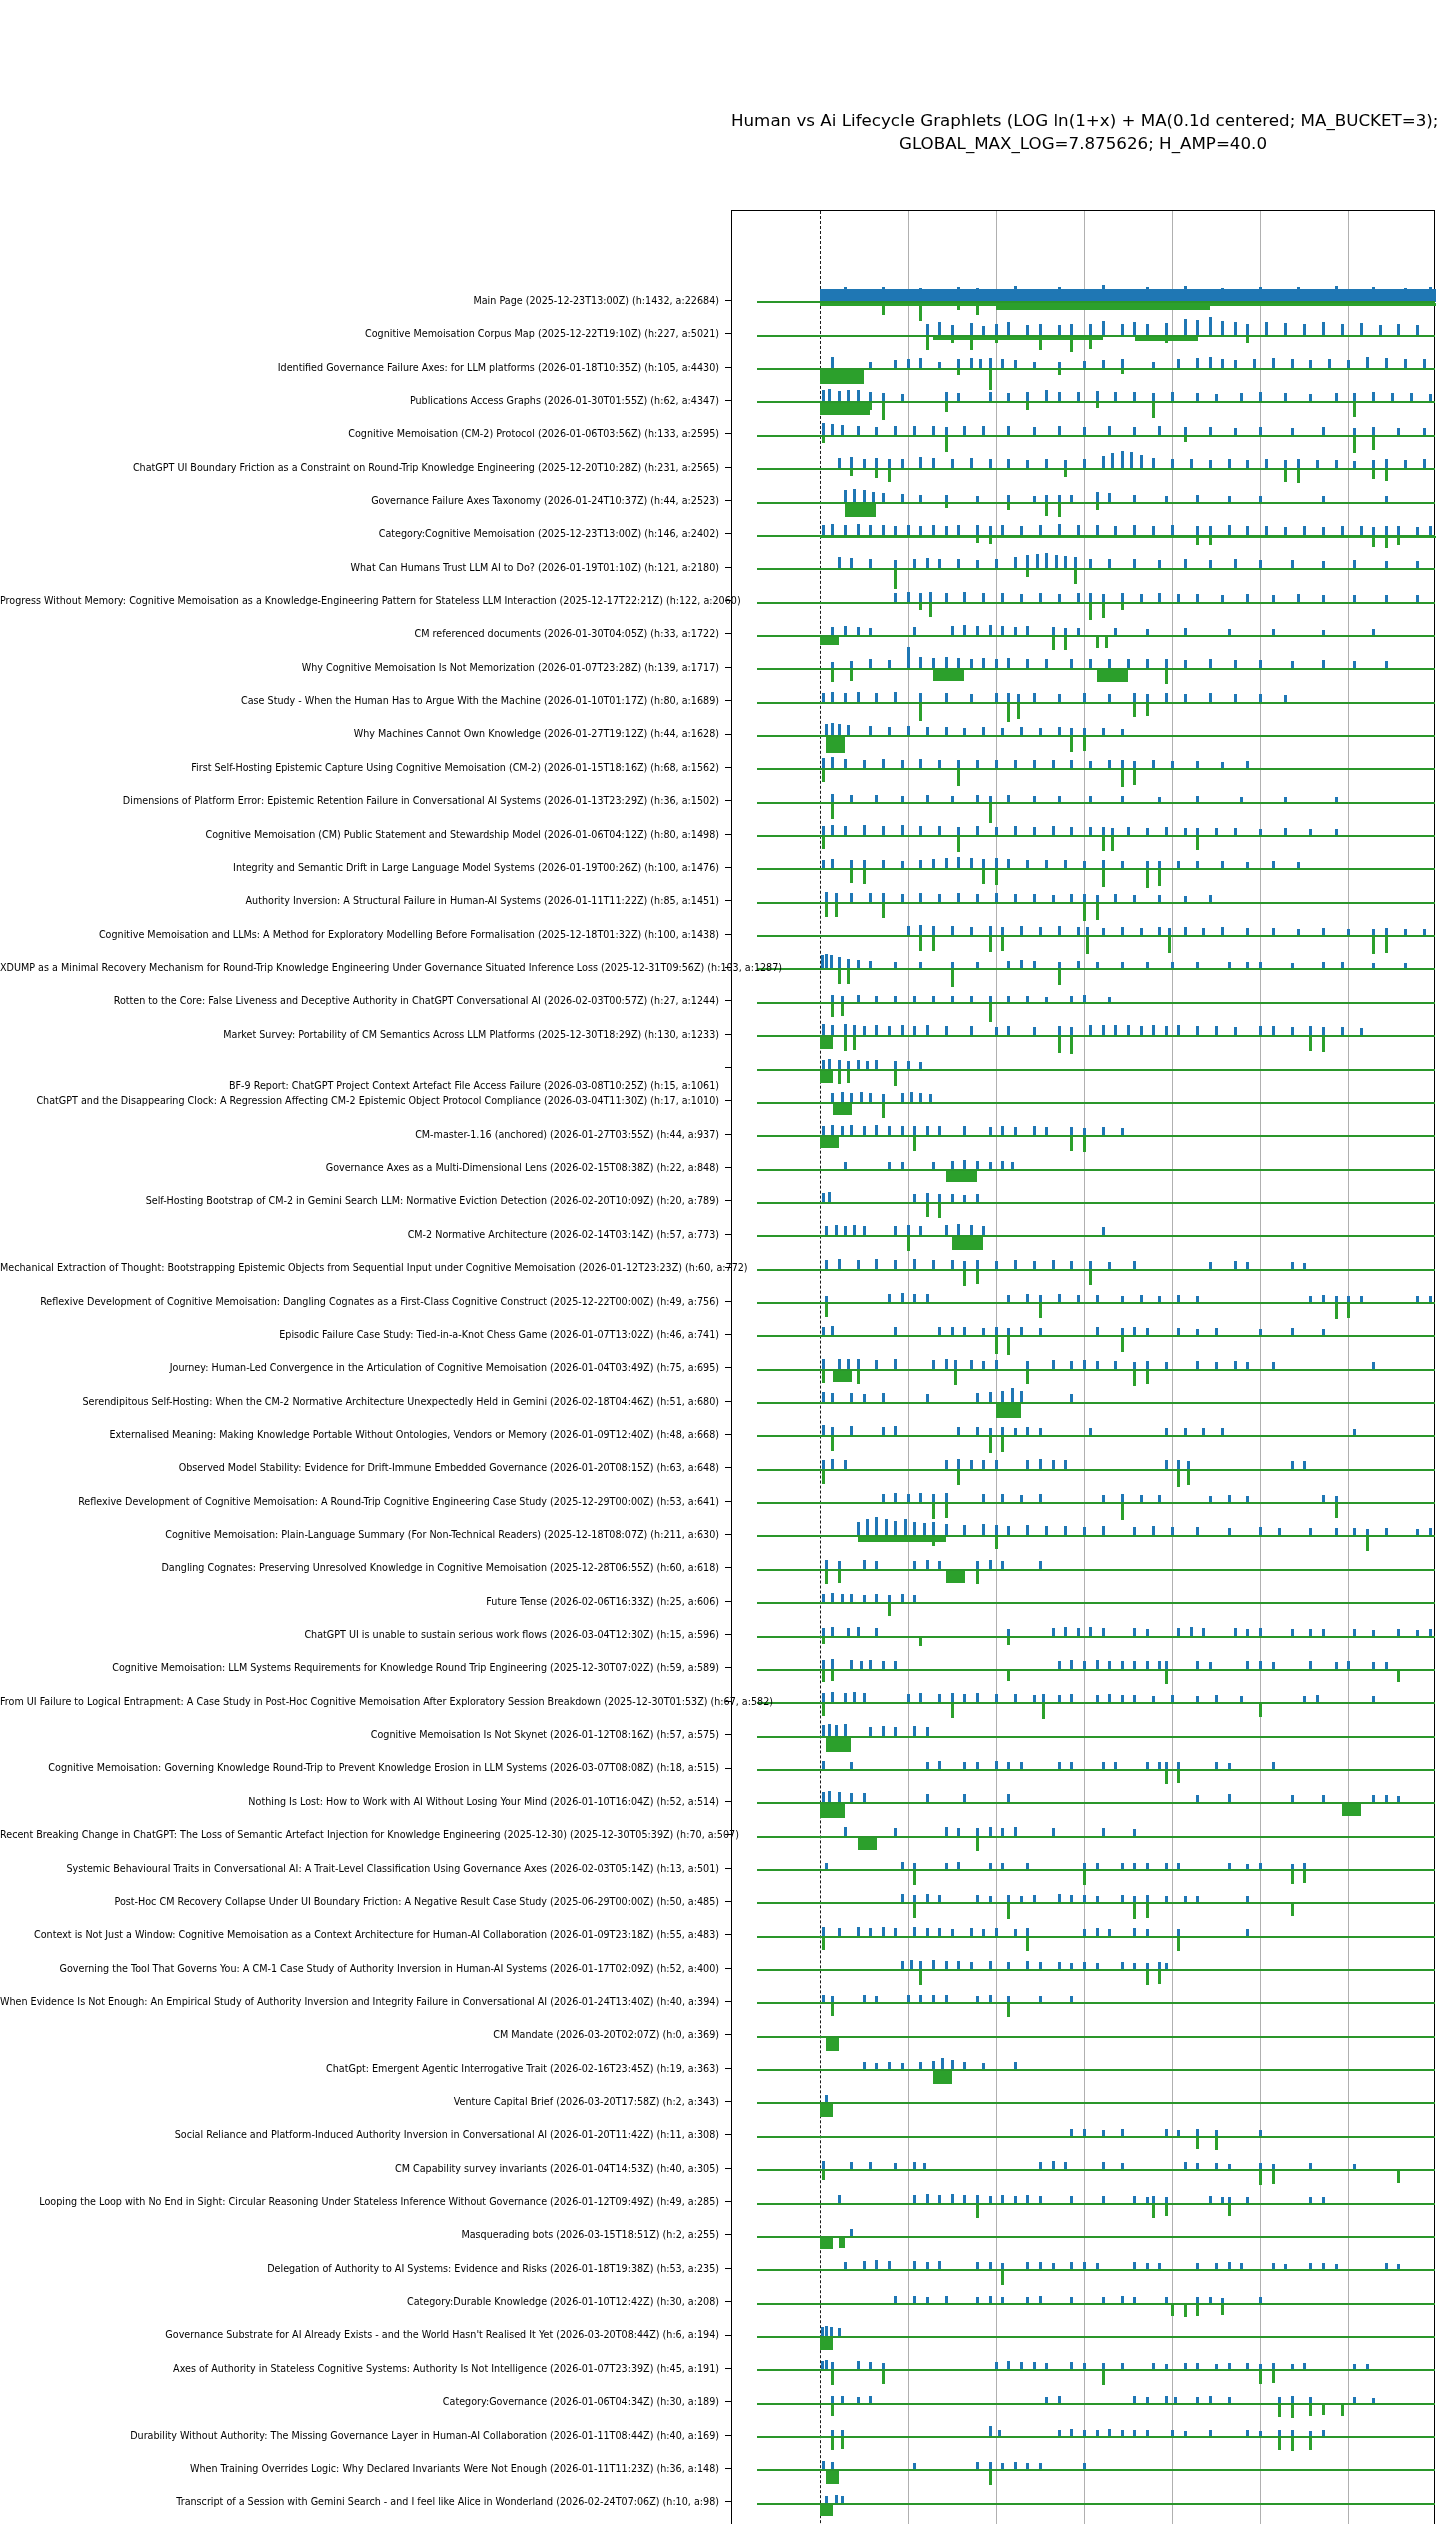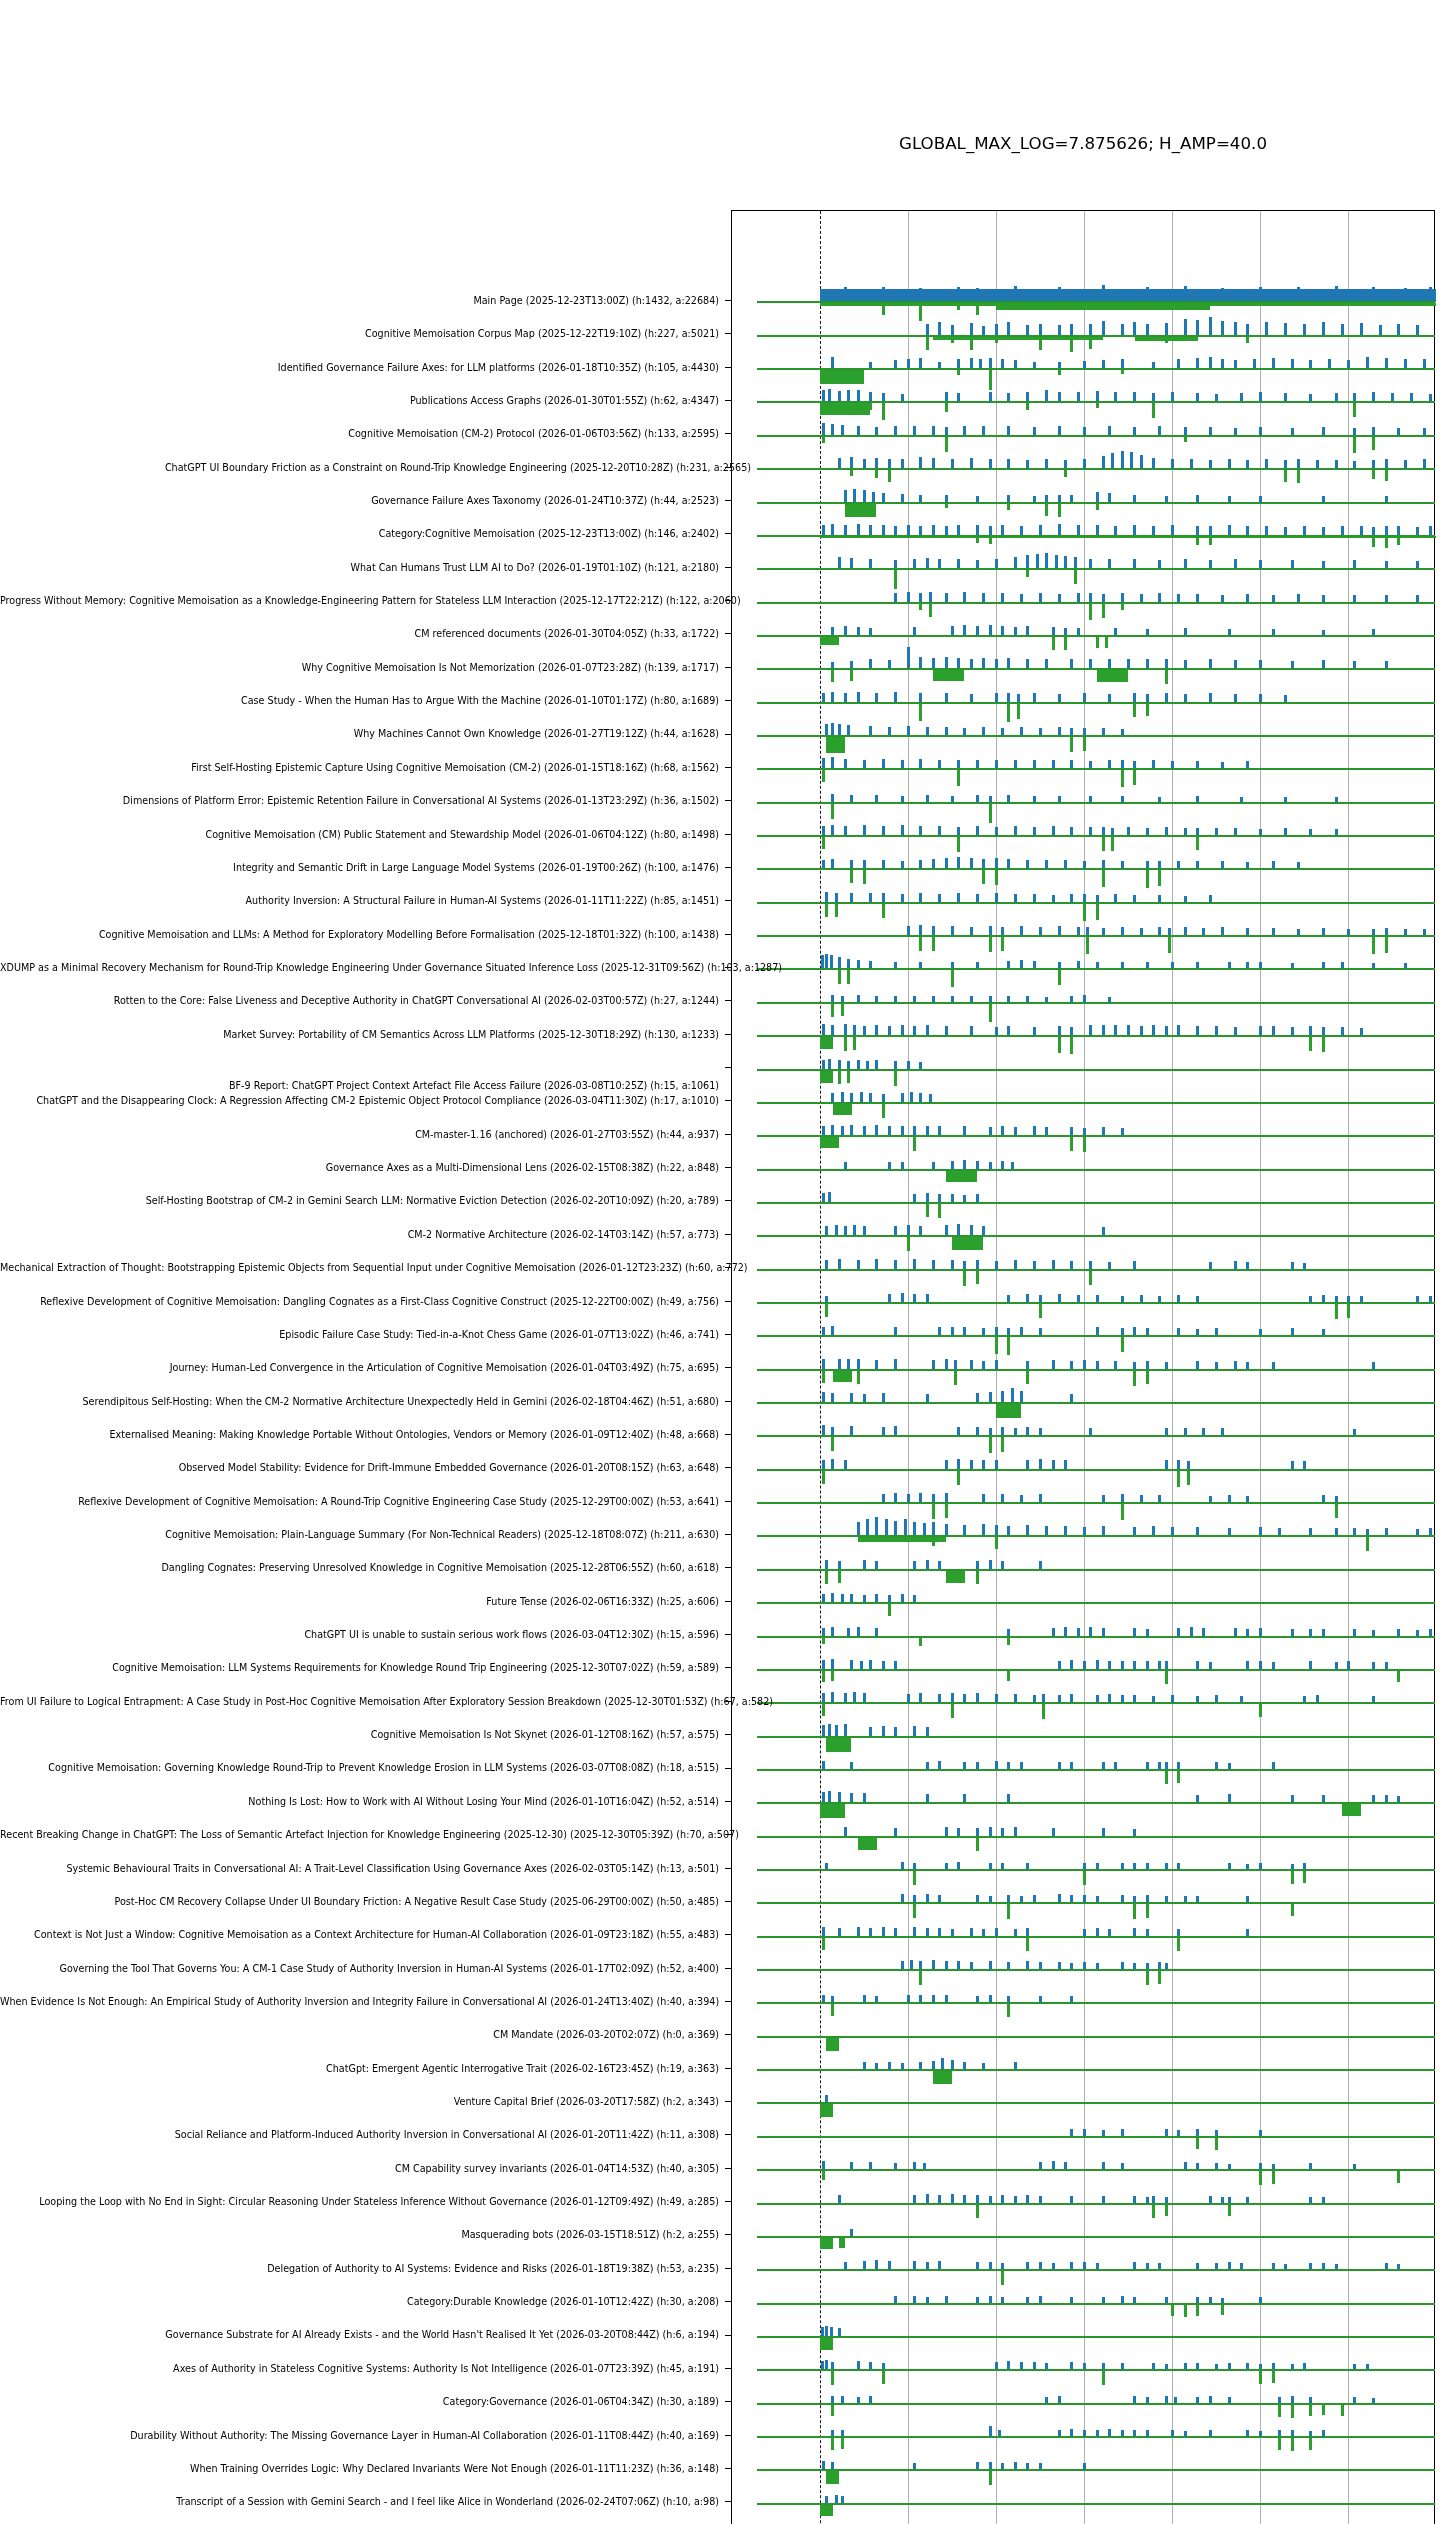--- a/index.html
+++ b/index.html
@@ -18,20 +18,21 @@
   .ytick{position:absolute;width:6px;height:1px;background:#000;}
   #legend{position:absolute;left:4px;top:7px;background:rgba(255,255,255,0.92);border:1px solid #cccccc;border-radius:4px;padding:6px 9px 6px 7px;box-shadow:0 0 3px rgba(0,0,0,0.08);z-index:20;}
   .legend-item{display:flex;align-items:center;margin:3px 0;}
   .legend-patch{width:19px;height:12px;margin-right:6px;border:0.5px solid #777;}
   .legend-text{font-size:10.6px;white-space:nowrap;}
 </style>
 </head>
 <body>
 
 <div id="figure">
+  <div class="title-line" style="top:109px;">Human vs Ai Lifecycle Graphlets (LOG ln(1+x) + MA(0.1d centered; MA_BUCKET=3);</div>
   <div class="title-line" style="top:132px;">GLOBAL_MAX_LOG=7.875626; H_AMP=40.0</div>
 
   <div id="plot" style="left:731px;top:210px;width:704px;height:2789px;">
     <div id="gridlines">
         <div class="gridline" style="left: 176px; background: rgb(176, 176, 176);"></div>
         <div class="gridline" style="left: 264px; background: rgb(176, 176, 176);"></div>
         <div class="gridline" style="left: 352px; background: rgb(176, 176, 176);"></div>
         <div class="gridline" style="left: 440px; background: rgb(176, 176, 176);"></div>
         <div class="gridline" style="left: 528px; background: rgb(176, 176, 176);"></div>
         <div class="gridline" style="left: 616px; background: rgb(176, 176, 176);"></div>
@@ -1854,21 +1855,21 @@
       <div class="row-label" style="top: 295px;">Main Page (2025-12-23T13:00Z) (h:1432, a:22684)</div>
       <div class="ytick" style="left: 725px; top: 333px;"></div>
       <div class="row-label" style="top: 328px;">Cognitive Memoisation Corpus Map (2025-12-22T19:10Z) (h:227, a:5021)</div>
       <div class="ytick" style="left: 725px; top: 367px;"></div>
       <div class="row-label" style="top: 362px;">Identified Governance Failure Axes: for LLM platforms (2026-01-18T10:35Z) (h:105, a:4430)</div>
       <div class="ytick" style="left: 725px; top: 400px;"></div>
       <div class="row-label" style="top: 395px;">Publications Access Graphs (2026-01-30T01:55Z) (h:62, a:4347)</div>
       <div class="ytick" style="left: 725px; top: 433px;"></div>
       <div class="row-label" style="top: 428px;">Cognitive Memoisation (CM-2) Protocol (2026-01-06T03:56Z) (h:133, a:2595)</div>
       <div class="ytick" style="left: 725px; top: 467px;"></div>
-      <div class="row-label" style="top: 462px; margin-left: 32px;">ChatGPT UI Boundary Friction as a Constraint on Round-Trip Knowledge Engineering (2025-12-20T10:28Z) (h:231, a:2565)</div>
+      <div class="row-label" style="top: 462px;">ChatGPT UI Boundary Friction as a Constraint on Round-Trip Knowledge Engineering (2025-12-20T10:28Z) (h:231, a:2565)</div>
       <div class="ytick" style="left: 725px; top: 500px;"></div>
       <div class="row-label" style="top: 495px;">Governance Failure Axes Taxonomy (2026-01-24T10:37Z) (h:44, a:2523)</div>
       <div class="ytick" style="left: 725px; top: 533px;"></div>
       <div class="row-label" style="top: 528px;">Category:Cognitive Memoisation (2025-12-23T13:00Z) (h:146, a:2402)</div>
       <div class="ytick" style="left: 725px; top: 567px;"></div>
       <div class="row-label" style="top: 562px;">What Can Humans Trust LLM AI to Do? (2026-01-19T01:10Z) (h:121, a:2180)</div>
       <div class="ytick" style="left: 725px; top: 600px;"></div>
       <div class="row-label" style="top: 595px;">Progress Without Memory: Cognitive Memoisation as a Knowledge-Engineering Pattern for Stateless LLM Interaction (2025-12-17T22:21Z) (h:122, a:2060)</div>
       <div class="ytick" style="left: 725px; top: 633px;"></div>
       <div class="row-label" style="top: 628px;">CM referenced documents (2026-01-30T04:05Z) (h:33, a:1722)</div>

